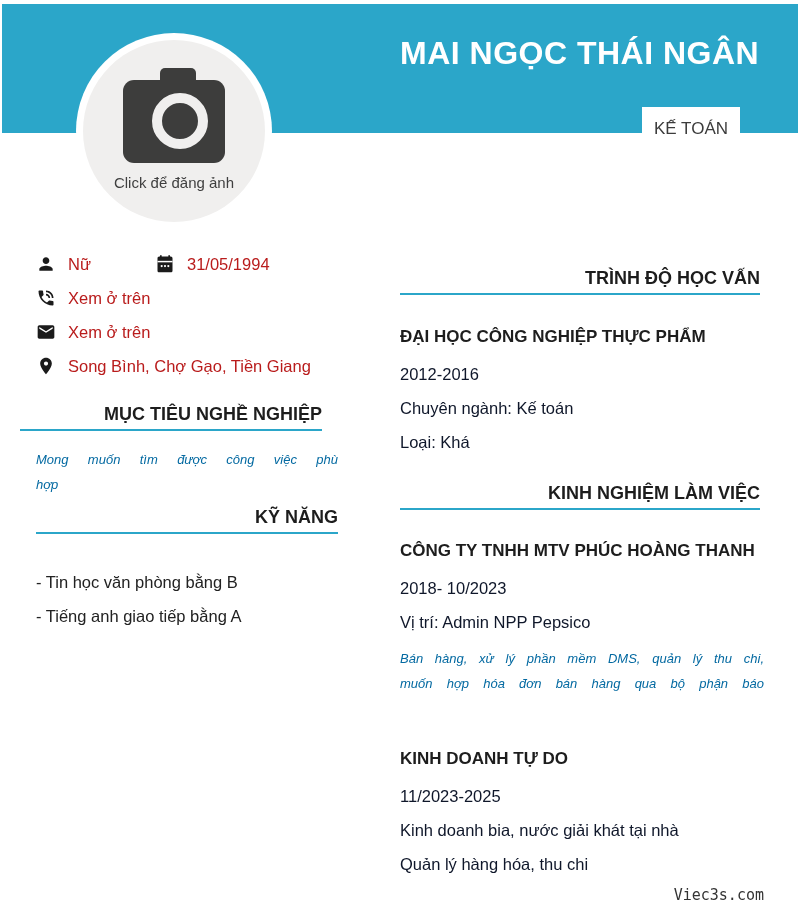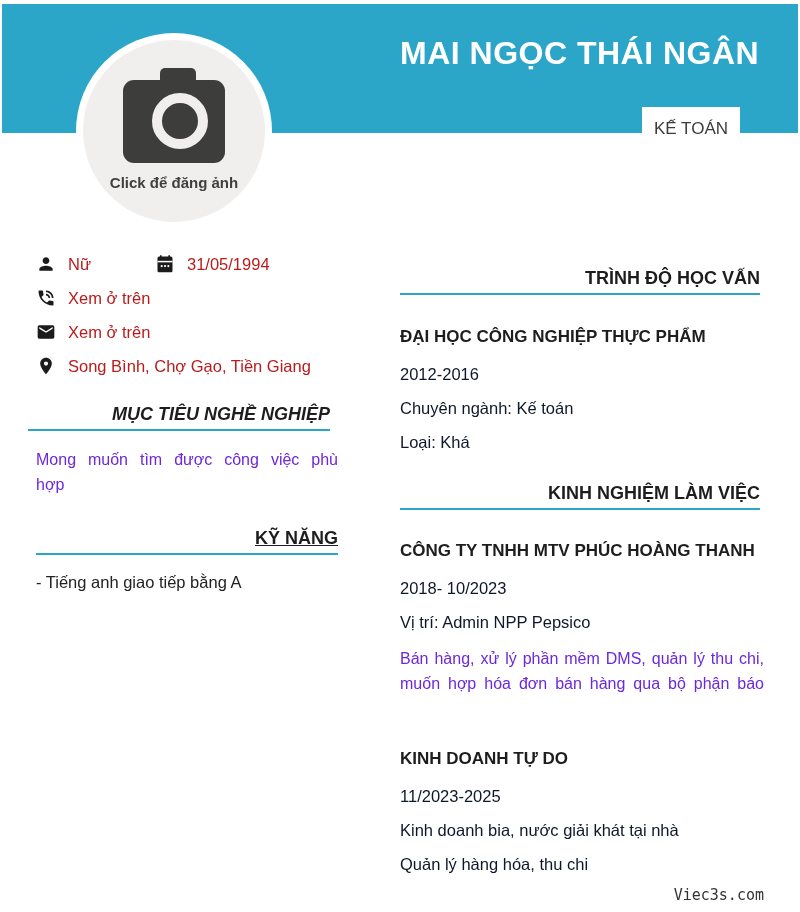--- a/index.html
+++ b/index.html
@@ -22,21 +22,21 @@
     white-space:nowrap;
   }
   .job-badge{
     position:absolute;right:60px;top:107px;height:27px;line-height:27px;
     background:#ffffff;color:#3c3c3c;font-size:17px;
     padding:8px 12px;white-space:nowrap;
   }
   
   .photo-wrap{
     position:absolute;left:76px;top:33px;width:196px;height:196px;
-    border-radius:50%;background:#ffffff;cursor:pointer;font-weight:bold;
+    border-radius:50%;background:#ffffff;cursor:pointer;
   }
   .photo-inner{
     position:absolute;left:7px;top:7px;right:7px;bottom:7px;
     border-radius:50%;background:#f0efee;
     display:flex;flex-direction:column;align-items:center;
     padding-top:28px;box-sizing:border-box;
   }
   .photo-caption{
     margin-top:6px;font-size:15px;color:#3f3f3f;white-space:nowrap;
   }
@@ -51,22 +51,22 @@
   .bold-sub{font-size:17px;font-weight:bold;color:#1d1d1d;line-height:22px;}
   .body-line{font-size:16.5px;color:#0f172a;line-height:22px;}
   
   .contact-list{left:36px;top:252px;width:302px;}
   .c-row{display:flex;align-items:center;height:24px;margin-bottom:10px;}
   .c-row .half{display:flex;align-items:center;width:119px;}
   .c-icon{width:20px;height:20px;flex:0 0 20px;display:inline-flex;}
   .c-icon svg{width:20px;height:20px;fill:#1b1b1b;}
   .c-label{margin-left:12px;font-size:16.5px;color:#b91c1c;white-space:nowrap;}
   
-  .jline{font-size:16px;color:#6d28d9;line-height:25px;
-         text-align:justify;text-align-last:justify;}
+  .jline{font-size:13px;color:#0369a1;line-height:25px;
+         text-align:justify;text-align-last:justify;font-style:italic;}
   .jline.last{text-align:justify;text-align-last:left;}
   
   .skill-item{font-size:16.5px;color:#222222;line-height:24px;margin-bottom:10px;}
   
   .r-row{margin-bottom:12px;}
   .r-row.title{margin-bottom:15px;}
   .watermark{
     position:absolute;right:36px;top:886px;
     font-family:"DejaVu Sans Mono", monospace;
     font-size:15px;color:#333333;
@@ -134,28 +134,29 @@
   <div class="c-row">
     <span class="c-icon">
       <svg viewBox="0 0 24 24">
           <path d="M12 2C8.13 2 5 5.13 5 9c0 5.25 7 13 7 13s7-7.75 7-13c0-3.87-3.13-7-7-7zm0 9.5c-1.38 0-2.5-1.12-2.5-2.5S10.62 6.5 12 6.5s2.5 1.12 2.5 2.5-1.12 2.5-2.5 2.5z"></path>
         </svg>
     </span>
     <span class="c-label">Song Bình, Chợ Gạo, Tiền Giang</span>
   </div>
 </div>
 
-<div class="abs section-heading" style="left:28px;top:403px;width:302px;font-style:italic;">MỤC TIÊU NGHỀ NGHIỆP</div>
+<div class="abs section-heading" style="left:20px;top:403px;width:302px;">MỤC TIÊU NGHỀ NGHIỆP</div>
 <div class="abs" style="left:36px;top:447px;width:302px;">
   <div class="jline">Mong muốn tìm được công việc phù</div>
   <div class="jline last">hợp</div>
 </div>
 
-<div class="abs section-heading" style="left:36px;top:527px;width:302px;text-decoration:underline;">KỸ NĂNG</div>
+<div class="abs section-heading" style="left:36px;top:506px;width:302px;">KỸ NĂNG</div>
 <div class="abs" style="left:36px;top:570px;width:302px;">
+  <div class="skill-item">- Tin học văn phòng bằng B</div>
   <div class="skill-item">- Tiếng anh giao tiếp bằng A</div>
 </div>
 
 <div class="abs section-heading" style="left:400px;top:267px;width:360px;">TRÌNH ĐỘ HỌC VẤN</div>
 <div class="abs" style="left:400px;top:326px;width:364px;">
   <div class="r-row title bold-sub">ĐẠI HỌC CÔNG NGHIỆP THỰC PHẨM</div>
   <div class="r-row body-line">2012-2016</div>
   <div class="r-row body-line">Chuyên ngành: Kế toán</div>
   <div class="r-row body-line">Loại: Khá</div>
 </div>

